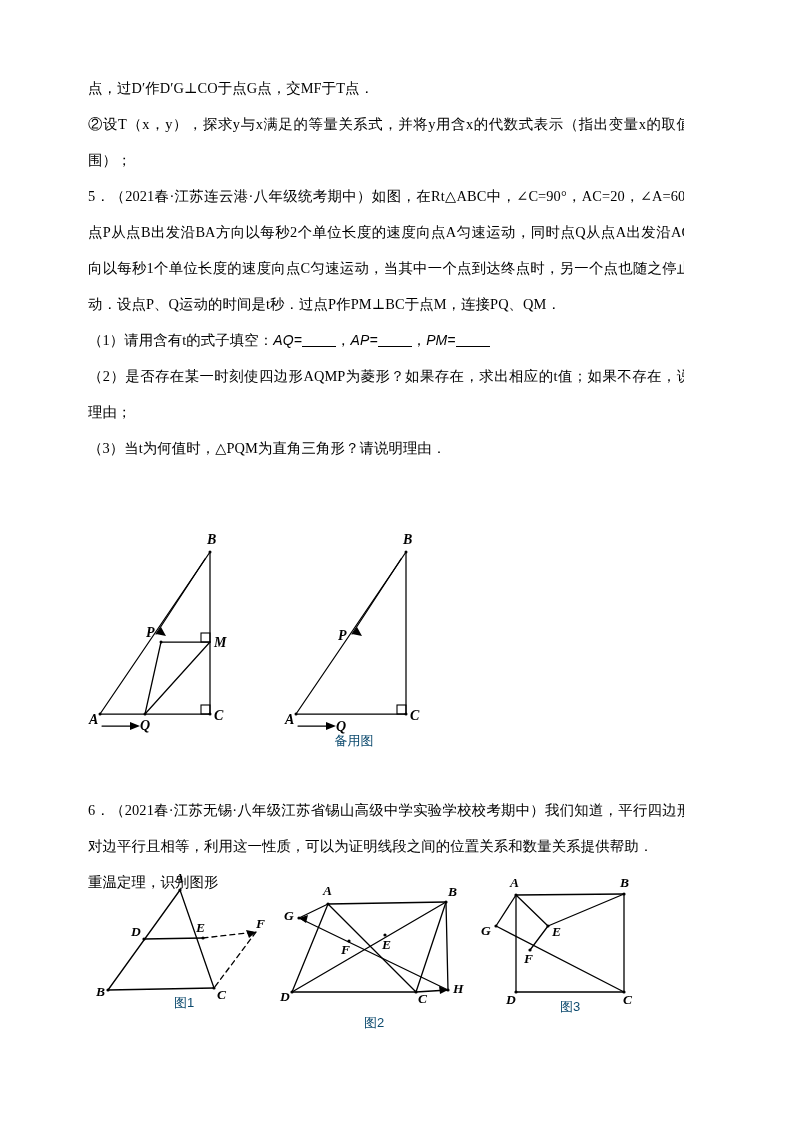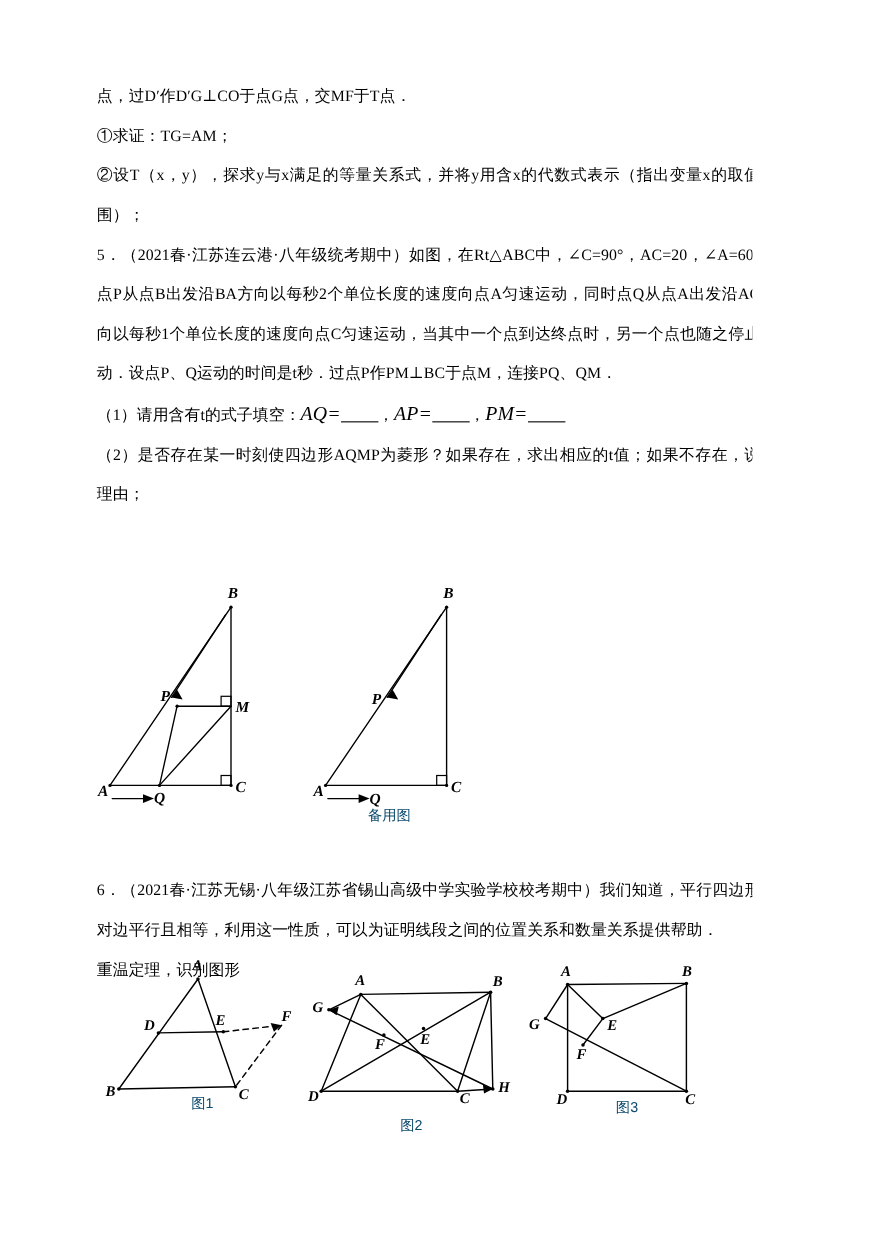--- a/index.html
+++ b/index.html
@@ -27,23 +27,23 @@
   }
   .para {
     font-size: 14.4px;
     line-height: 36px;
     text-align: justify;
     text-justify: inter-ideograph;
     letter-spacing: 0.1px;
     white-space: normal;
   }
   .mi {
-    font-family: Liberation Serif, serif;
+    font-family: Liberation Sans, sans-serif;
     font-style: italic;
-    font-size: 18px;
+    font-size: 14px;
   }
   .blank {
     display: inline-block;
     border-bottom: 1.2px solid #000;
     width: 34px;
     vertical-align: -2px;
   }
   .figrow {
     position: absolute;
   }
@@ -63,33 +63,33 @@
 </style>
 </head>
 <body>
 
 <div id="page">
 
   <div class="text-col">
 
     <div class="para">点，过D′作D′G⊥CO于点G点，交MF于T点．</div>
 
-    <div class="para">①求证：TG=AM；</div>
 
     <div class="para">②设T（x，y），探求y与x满足的等量关系式，并将y用含x的代数式表示（指出变量x的取值范围）；</div>
 
 
     <div class="para">5．（2021春·江苏连云港·八年级统考期中）如图，在Rt△ABC中，∠C=90°，AC=20，∠A=60°．点P从点B出发沿BA方向以每秒2个单位长度的速度向点A匀速运动，同时点Q从点A出发沿AC方向以每秒1个单位长度的速度向点C匀速运动，当其中一个点到达终点时，另一个点也随之停止运动．设点P、Q运动的时间是t秒．过点P作PM⊥BC于点M，连接PQ、QM．</div>
 
     <div class="para">
       <span>（1）请用含有t的式子填空：</span><span class="mi">AQ=</span><span class="blank"></span>，<span class="mi">AP=</span><span class="blank"></span>，<span class="mi">PM=</span><span class="blank"></span>
     </div>
 
     <div class="para">（2）是否存在某一时刻使四边形AQMP为菱形？如果存在，求出相应的t值；如果不存在，说明理由；</div>
 
+    <div class="para">（3）当t为何值时，△PQM为直角三角形？请说明理由．</div>
   </div>
 
   <div class="figrow" style="left:88px; top:524px; width:440px; height:232px;">
     <svg width="440" height="232" viewBox="0 0 440 232">
       <g stroke="#000" stroke-width="1.25" fill="none" stroke-linecap="round">
 
         <line x1="12" y1="190" x2="122" y2="190"></line>
         <line x1="122" y1="190" x2="122" y2="28"></line>
         <line x1="12" y1="190" x2="122" y2="28"></line>
 

